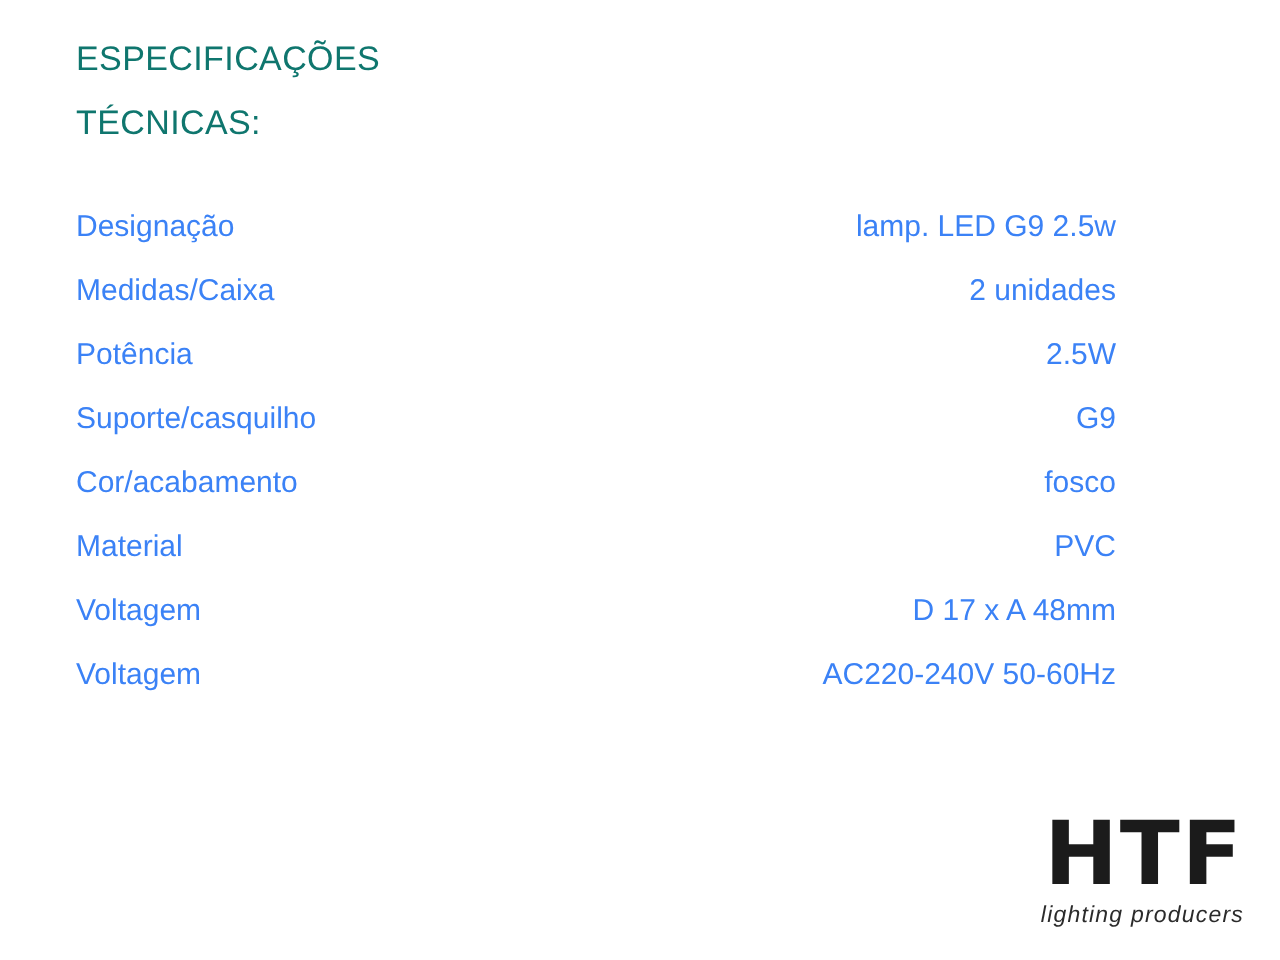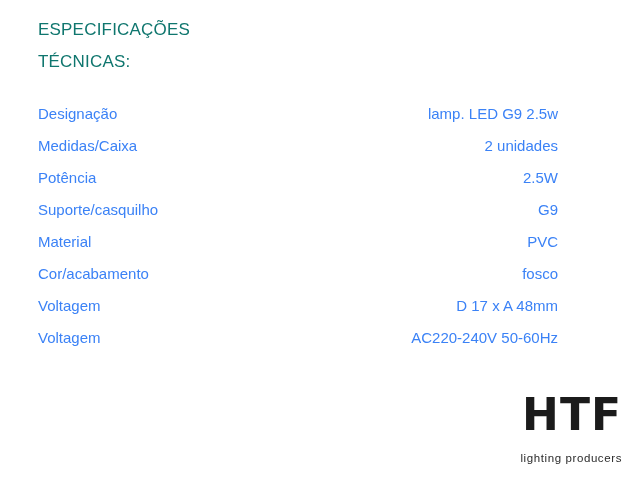--- a/index.html
+++ b/index.html
@@ -60,24 +60,25 @@
   }
   .logo-mark {
     font-family: "DejaVu Sans", sans-serif;
     font-weight: bold;
     font-size: 44px;
     line-height: 44px;
     letter-spacing: 1px;
     color: #1b1b1b;
   }
   .logo-sub {
-    margin-top: 15px;
+    margin-top: 2px;
     font-size: 11.5px;
     letter-spacing: 0.6px;
     color: #2b2b2b;
+    font-style: italic;
   }
 </style>
 </head>
 <body>
 
 <div class="page">
 
   <div class="heading">ESPECIFICAÇÕES
 TÉCNICAS:</div>
 
@@ -93,26 +94,26 @@
       </tr>
       <tr>
         <td class="label">Potência</td>
         <td class="value">2.5W</td>
       </tr>
       <tr>
         <td class="label">Suporte/casquilho</td>
         <td class="value">G9</td>
       </tr>
       <tr>
+        <td class="label">Cor/acabamento</td>
+        <td class="value">fosco</td>
+      </tr>
+      <tr>
         <td class="label">Material</td>
         <td class="value">PVC</td>
-      </tr>
-      <tr>
-        <td class="label">Cor/acabamento</td>
-        <td class="value">fosco</td>
       </tr>
       <tr>
         <td class="label">Voltagem</td>
         <td class="value">D 17 x A 48mm</td>
       </tr>
       <tr>
         <td class="label">Voltagem</td>
         <td class="value">AC220-240V 50-60Hz</td>
       </tr>
     </tbody>

